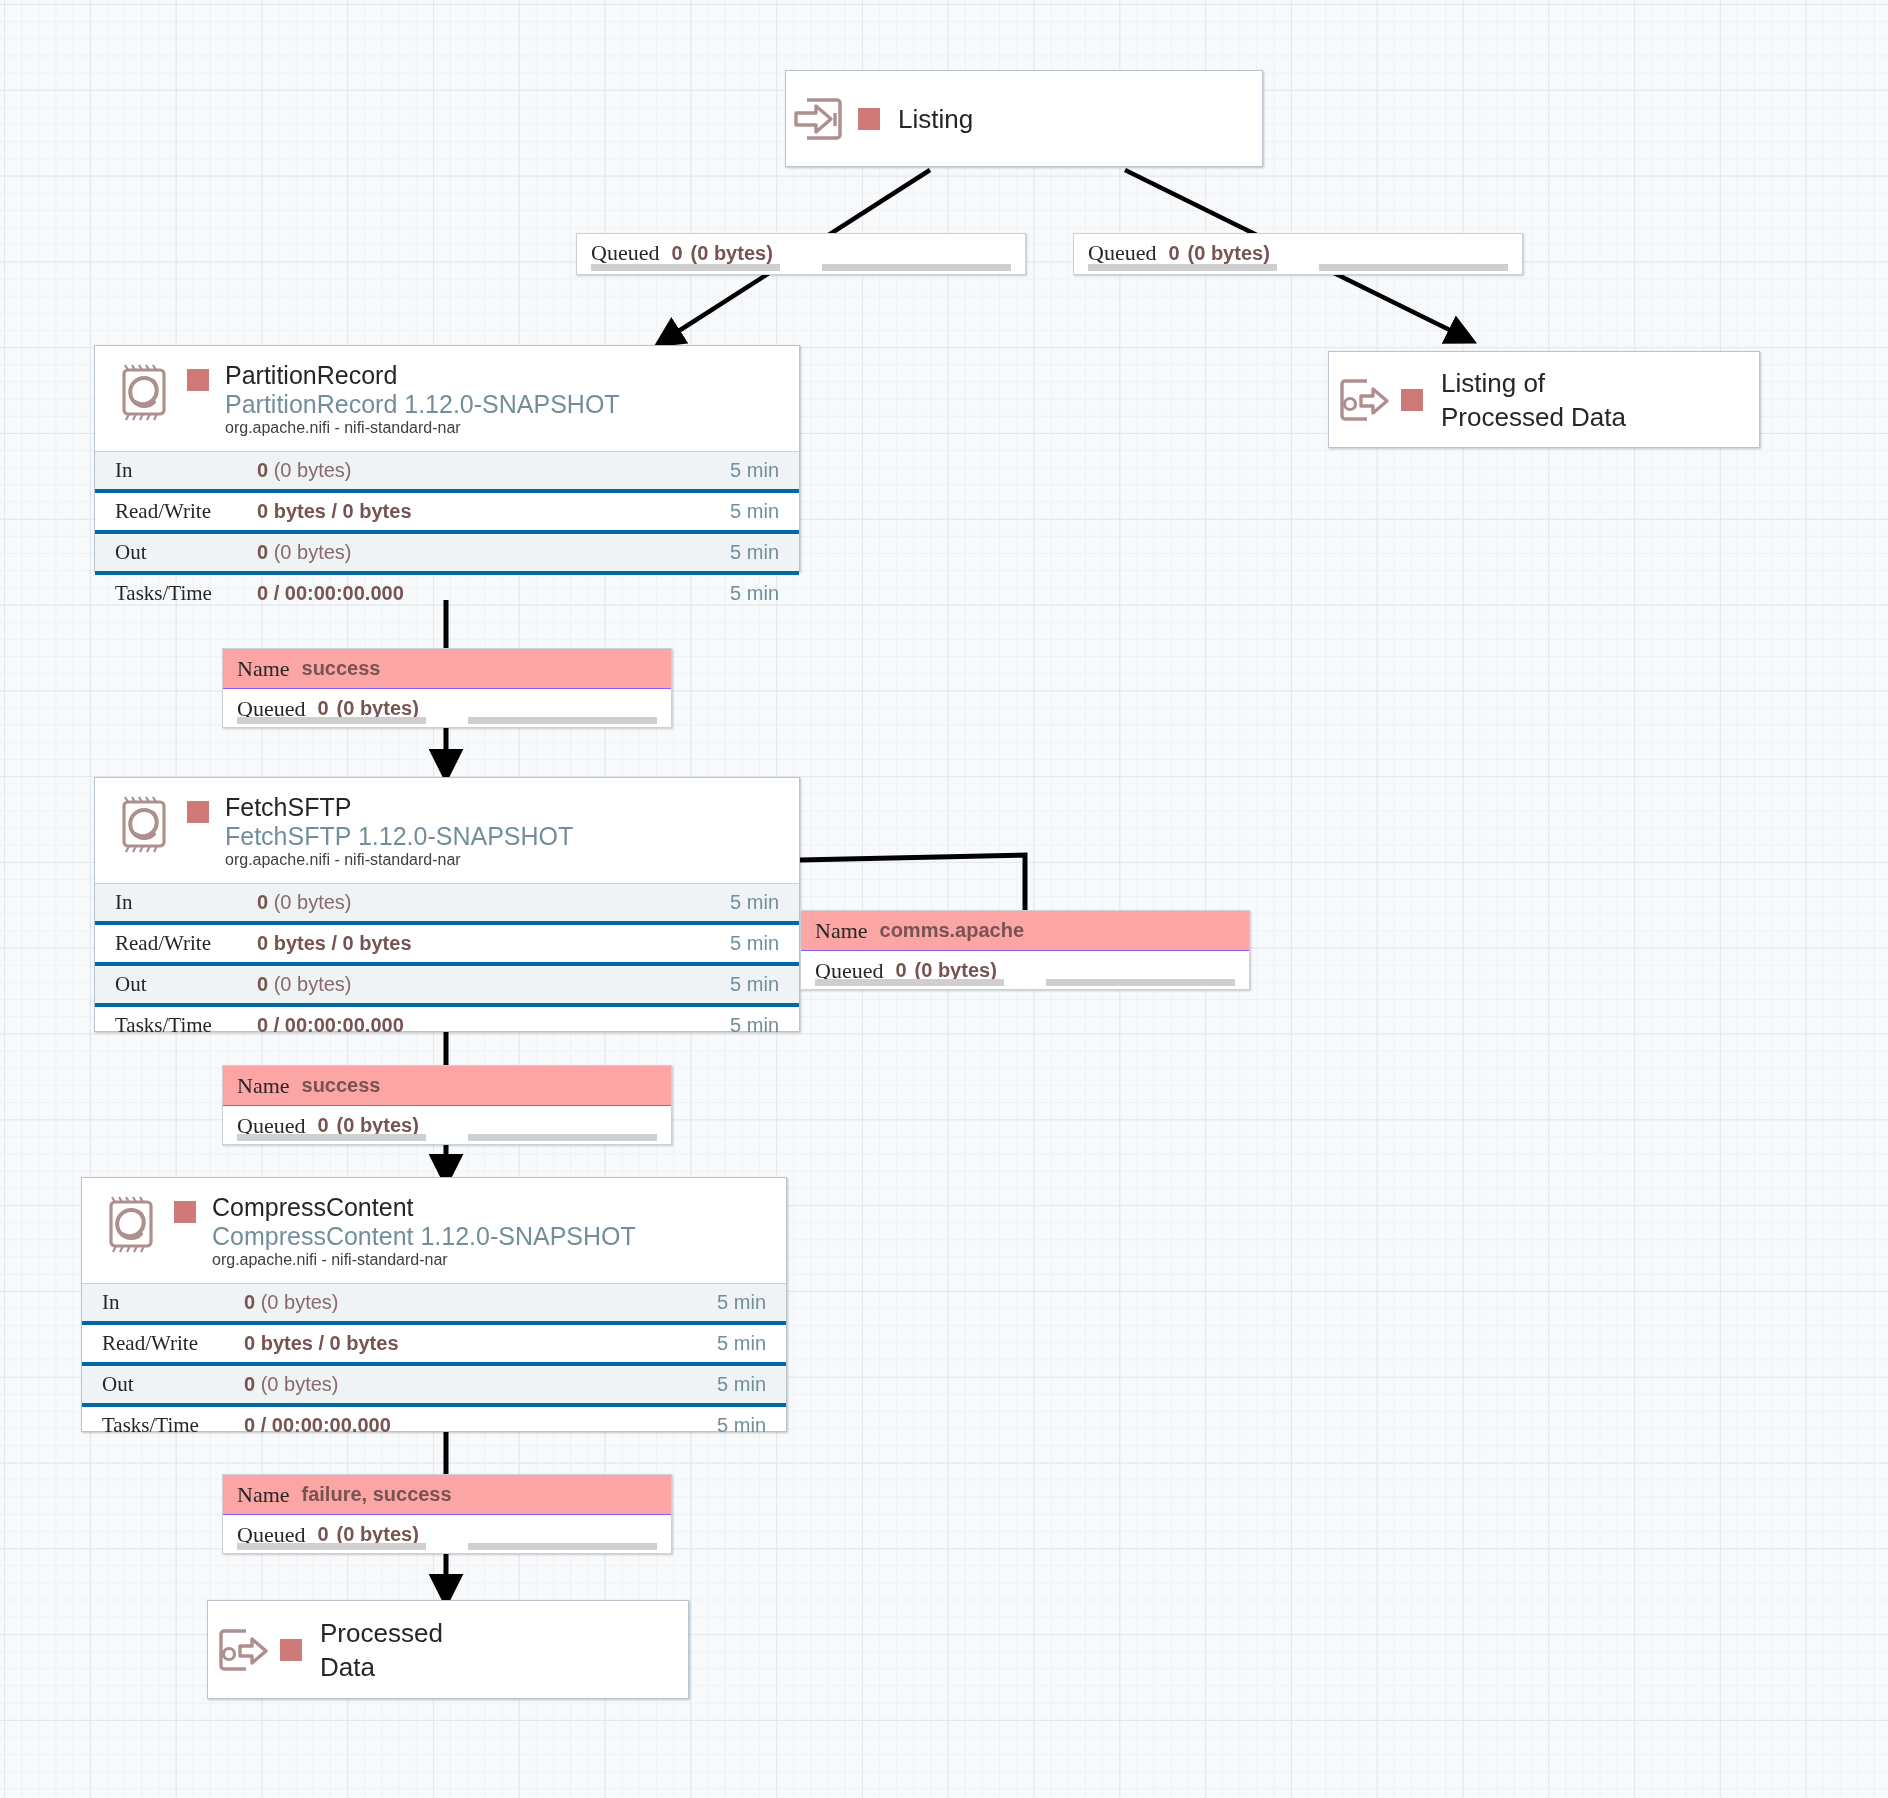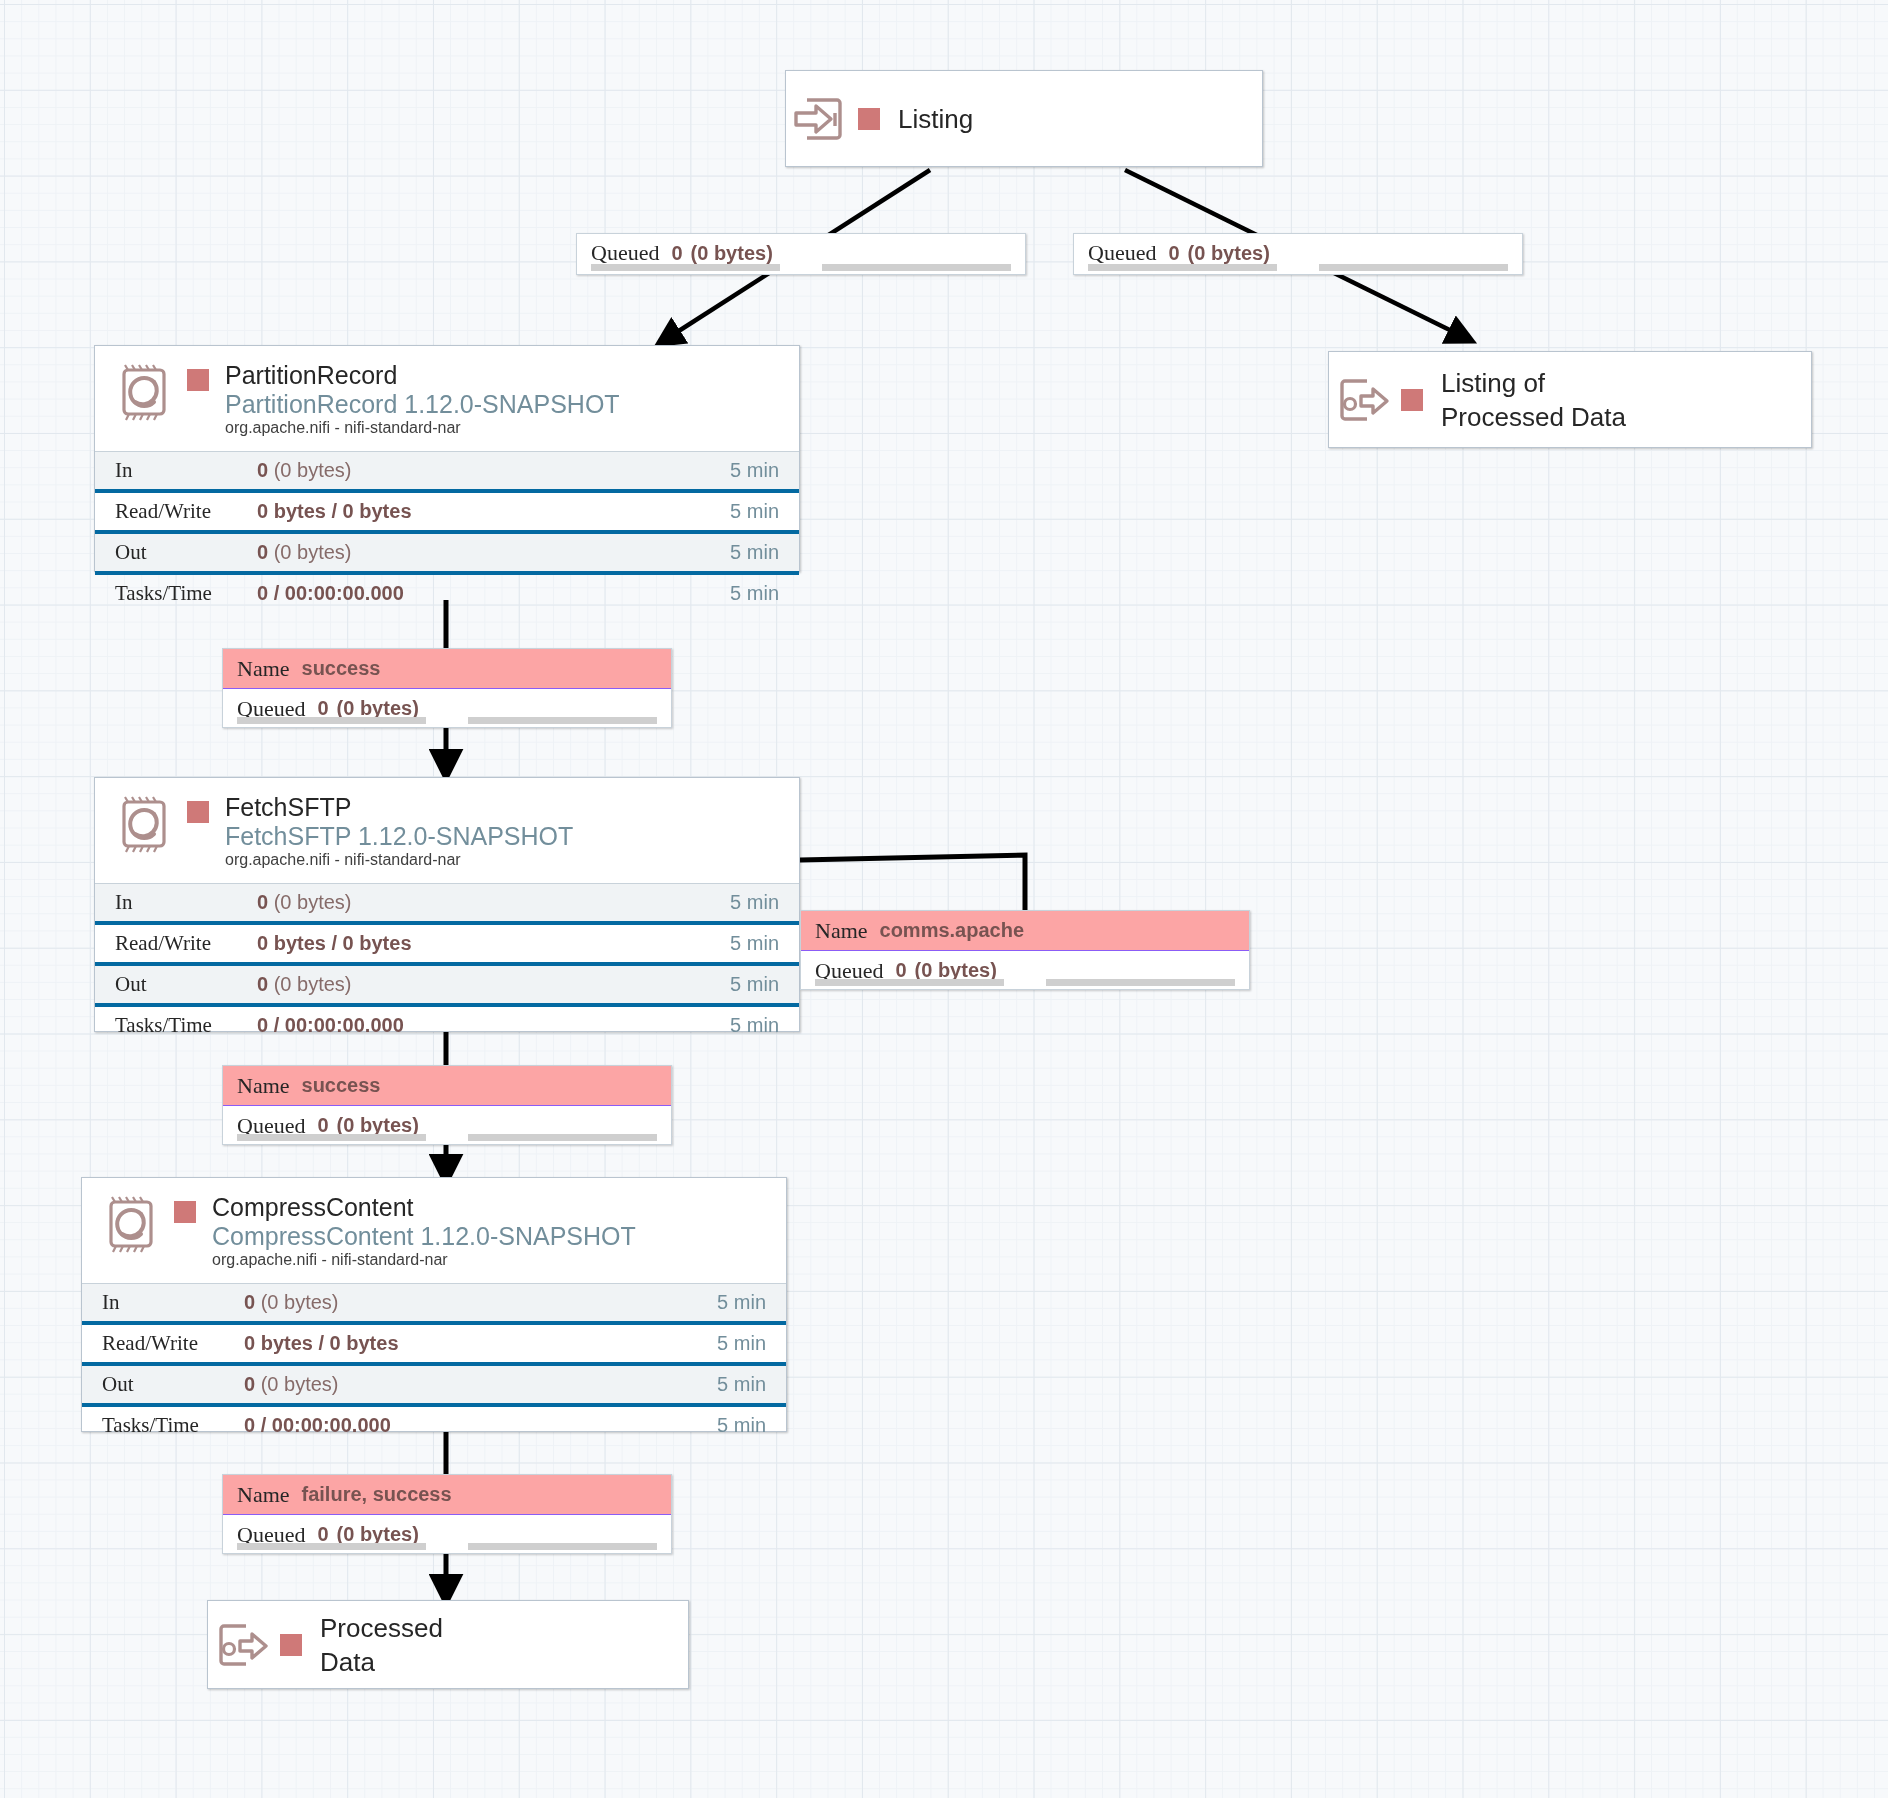--- a/index.html
+++ b/index.html
@@ -294,21 +294,21 @@
         <span class="stat-time">5 min</span>
       </div>
       <div class="stat-row">
         <span class="stat-label">Tasks/Time</span>
         <span class="stat-value"><span>0 / 00:00:00.000</span> <span class="dim"></span></span>
         <span class="stat-time">5 min</span>
       </div>
     </div>
   </div>
 
-  <div class="node port" style="left:1328px; top:351px; width:484px; height:97px;">
+  <div class="node port" style="left:1328px; top:351px; width:432px; height:97px;">
     <span class="port-icon">
       <svg viewBox="0 0 58 52" width="58" height="52">
         <path d="M34 7 H12 a3 3 0 0 0 -3 3 V42 a3 3 0 0 0 3 3 H34" fill="none" stroke="#ad8f8d" stroke-width="3.4"></path>
         <circle cx="17" cy="30" r="5.5" fill="none" stroke="#ad8f8d" stroke-width="3.2"></circle>
         <path d="M28 22 H40 V15 L54 27 L40 39 V32 H28 Z" fill="none" stroke="#ad8f8d" stroke-width="3.4" stroke-linejoin="round"></path>
       </svg>
     </span>
     <span class="port-run"></span>
     <span class="port-label">Listing of
 Processed Data</span>
@@ -455,21 +455,21 @@
       <span class="conn-key">Queued</span>
       <span class="conn-val">0</span>
       <span class="conn-val dim" style="margin-left:8px;">(0 bytes)</span>
     </div>
     <div class="conn-bars">
       <span></span>
       <span></span>
     </div>
   </div>
 
-  <div class="node port" style="left:207px; top:1600px; width:482px; height:89px;">
+  <div class="node port" style="left:207px; top:1600px; width:482px; height:99px;">
     <span class="port-icon">
       <svg viewBox="0 0 58 52" width="58" height="52">
         <path d="M34 7 H12 a3 3 0 0 0 -3 3 V42 a3 3 0 0 0 3 3 H34" fill="none" stroke="#ad8f8d" stroke-width="3.4"></path>
         <circle cx="17" cy="30" r="5.5" fill="none" stroke="#ad8f8d" stroke-width="3.2"></circle>
         <path d="M28 22 H40 V15 L54 27 L40 39 V32 H28 Z" fill="none" stroke="#ad8f8d" stroke-width="3.4" stroke-linejoin="round"></path>
       </svg>
     </span>
     <span class="port-run"></span>
     <span class="port-label">Processed
 Data</span>

